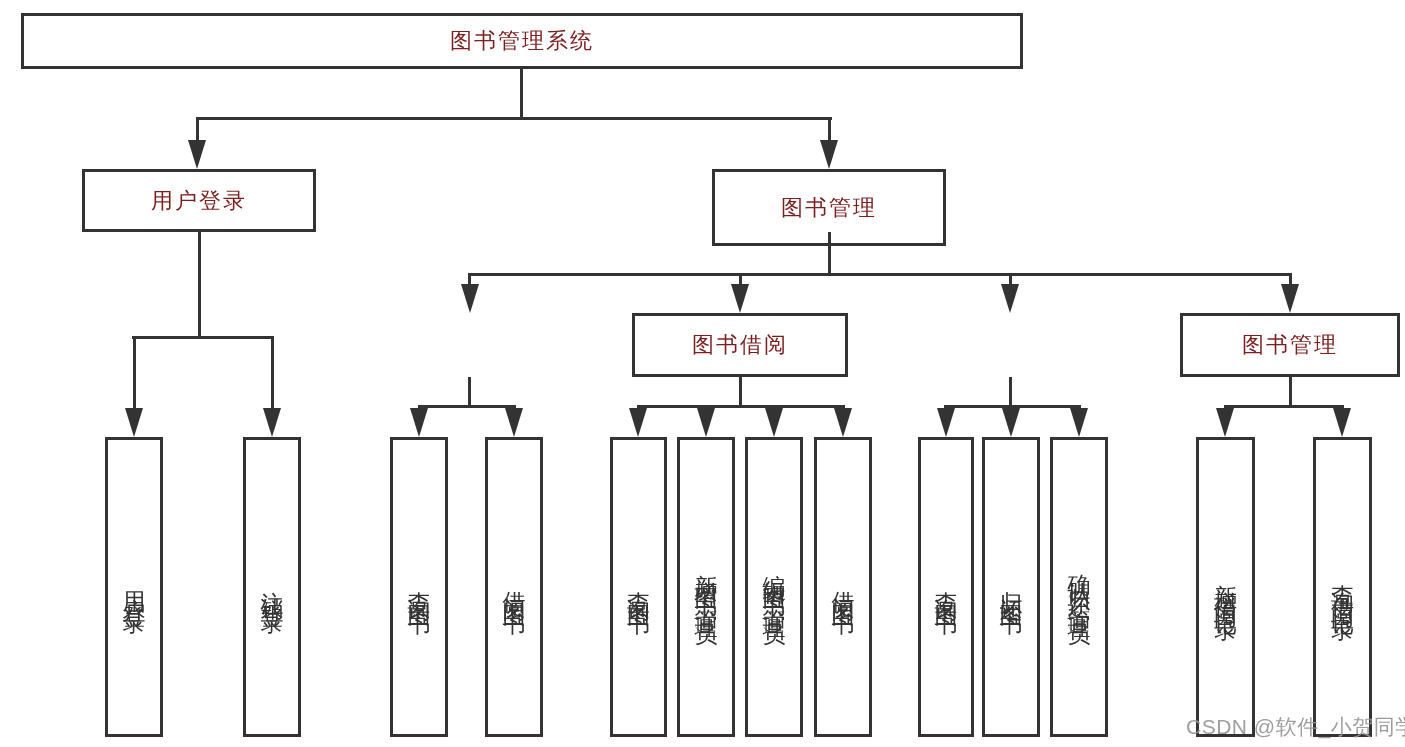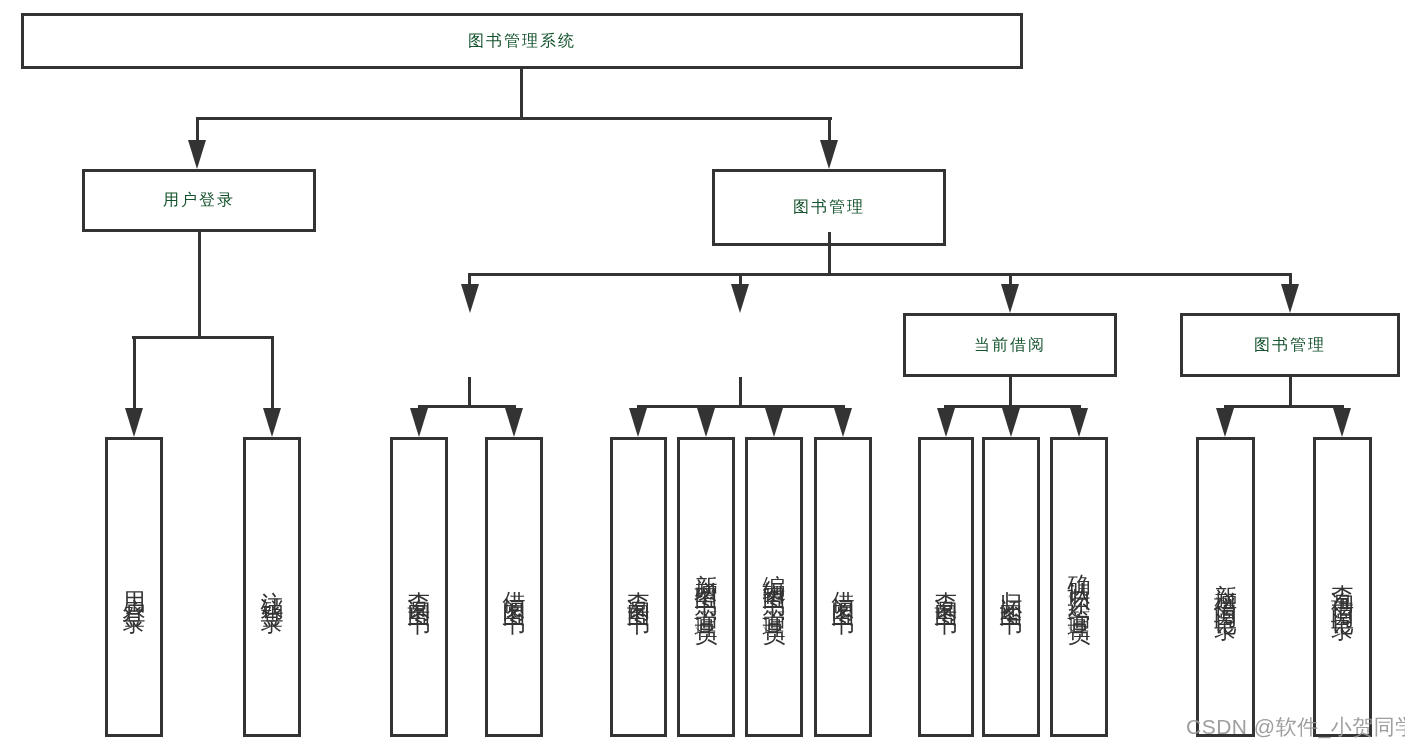--- a/index.html
+++ b/index.html
@@ -5,21 +5,21 @@
   html,body{margin:0;padding:0;background:#ffffff;}
   .canvas{
     position:relative;width:1405px;height:747px;background:#ffffff;overflow:hidden;
     font-family:"Liberation Sans","DejaVu Sans",sans-serif;color:#333333;
   }
   
   .box{
     position:absolute;box-sizing:border-box;border:3px solid #333333;background:#ffffff;
     display:flex;align-items:center;justify-content:center;
   }
-  .box span{font-size:16px;letter-spacing:2px;color:#14532d;white-space:nowrap;}
+  .box span{font-size:22px;letter-spacing:2px;color:#7f1d1d;white-space:nowrap;}
   .root{left:21px;top:13px;width:1002px;height:56px;}
   .l2a{left:82px;top:169px;width:234px;height:63px;}
   .l2b{left:712px;top:169px;width:234px;height:77px;}
   .l3a{left:362px;top:313px;width:215px;height:64px;}
   .l3b{left:632px;top:313px;width:216px;height:64px;}
   .l3c{left:903px;top:313px;width:214px;height:64px;}
   .l3d{left:1180px;top:313px;width:220px;height:64px;}
   
   .leaf{position:absolute;top:437px;height:300px;width:58px;}
   .leaf span{
@@ -79,22 +79,22 @@
   <div class="hline" style="left:468px;top:273px;width:824px;"></div>
   <div class="vline" style="left:468px;top:276px;height:10px;"></div>
   <div class="vline" style="left:739px;top:276px;height:10px;"></div>
   <div class="vline" style="left:1009px;top:276px;height:10px;"></div>
   <div class="vline" style="left:1289px;top:276px;height:10px;"></div>
   <div class="arrow" style="left:461px;top:284px;"></div>
   <div class="arrow" style="left:731px;top:284px;"></div>
   <div class="arrow" style="left:1001px;top:284px;"></div>
   <div class="arrow" style="left:1281px;top:284px;"></div>
 
-  <div class="box l3c">
-    <span>当前借阅</span>
+  <div class="box l3b">
+    <span>图书借阅</span>
   </div>
   <div class="box l3d">
     <span>图书管理</span>
   </div>
 
   <div class="vline" style="left:468px;top:377px;height:28px;"></div>
   <div class="hline" style="left:418px;top:405px;width:98px;"></div>
   <div class="arrow" style="left:410px;top:408px;"></div>
   <div class="arrow" style="left:505px;top:408px;"></div>
 

